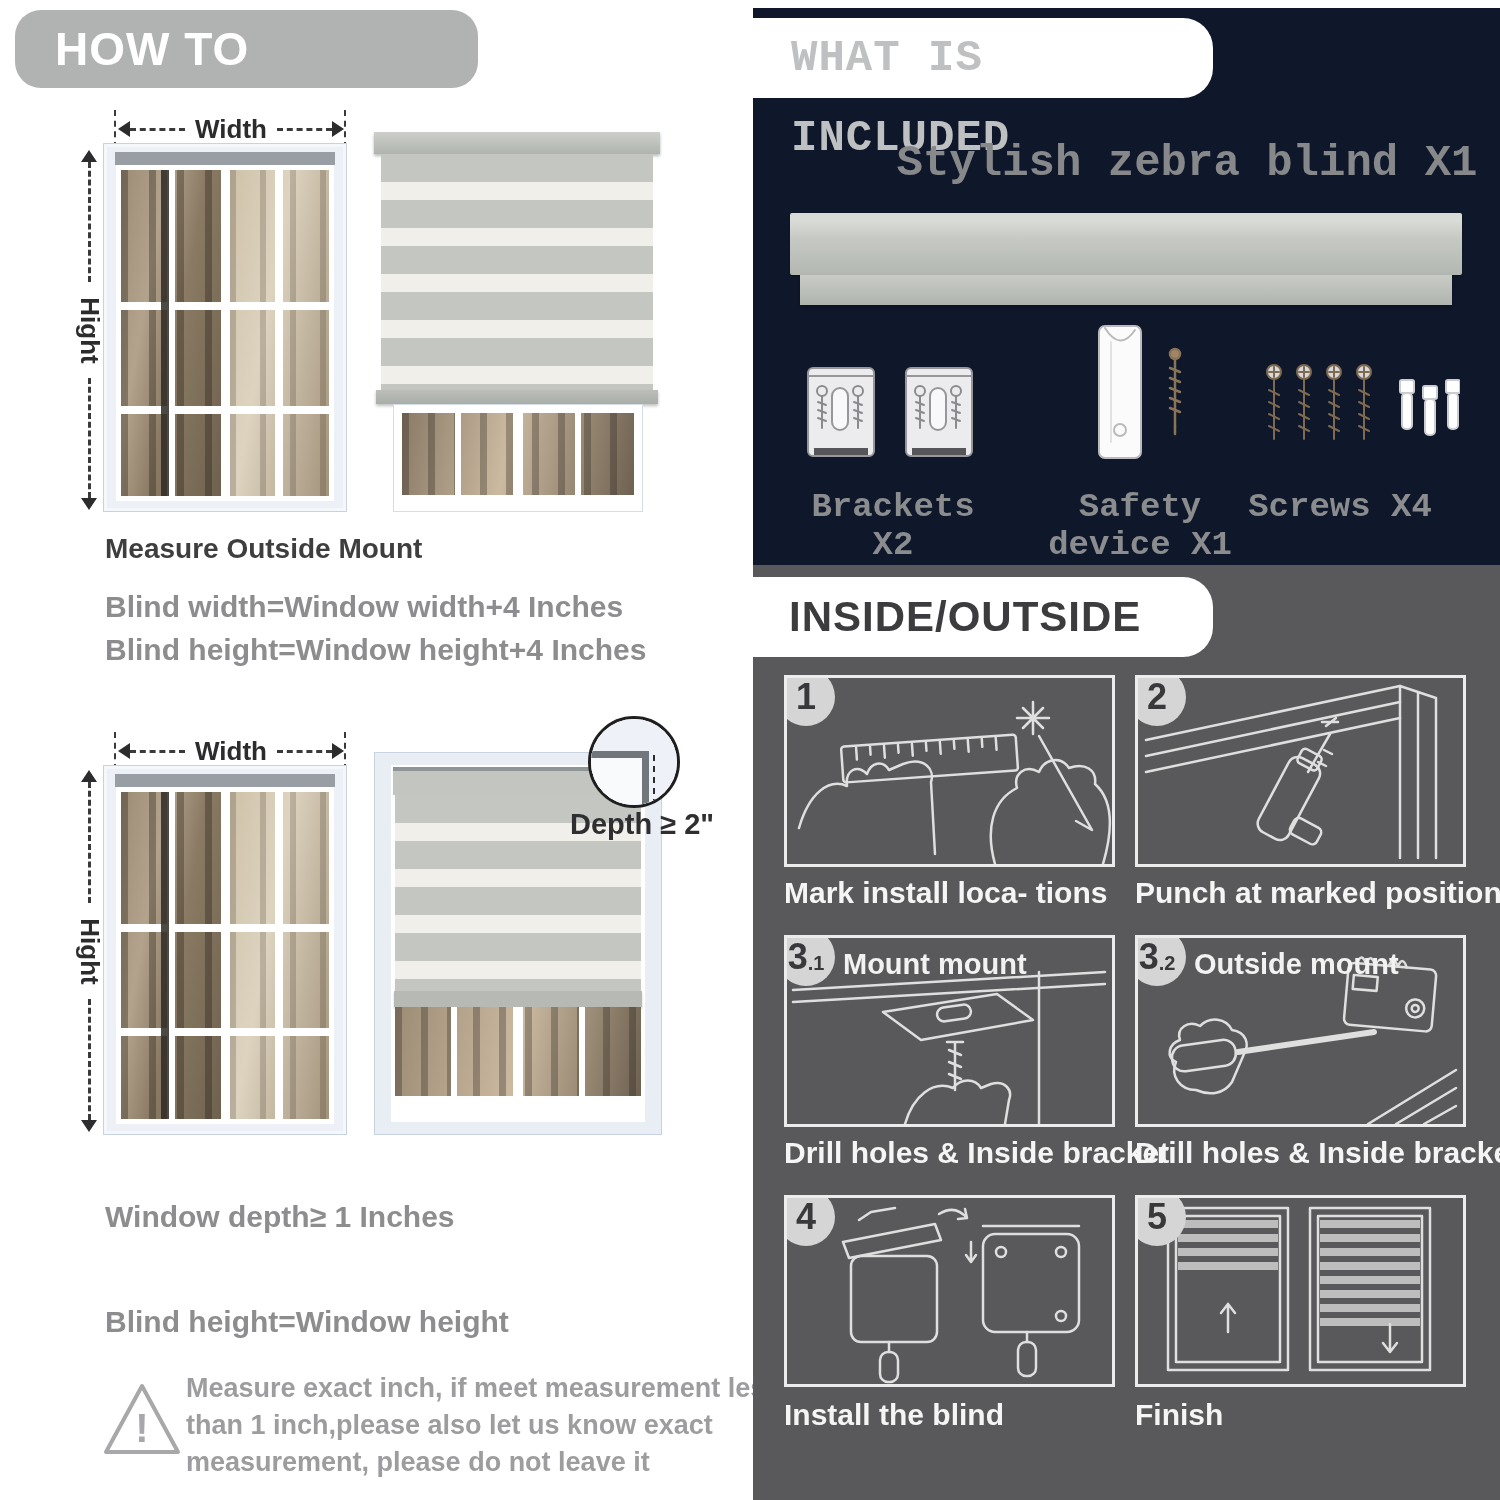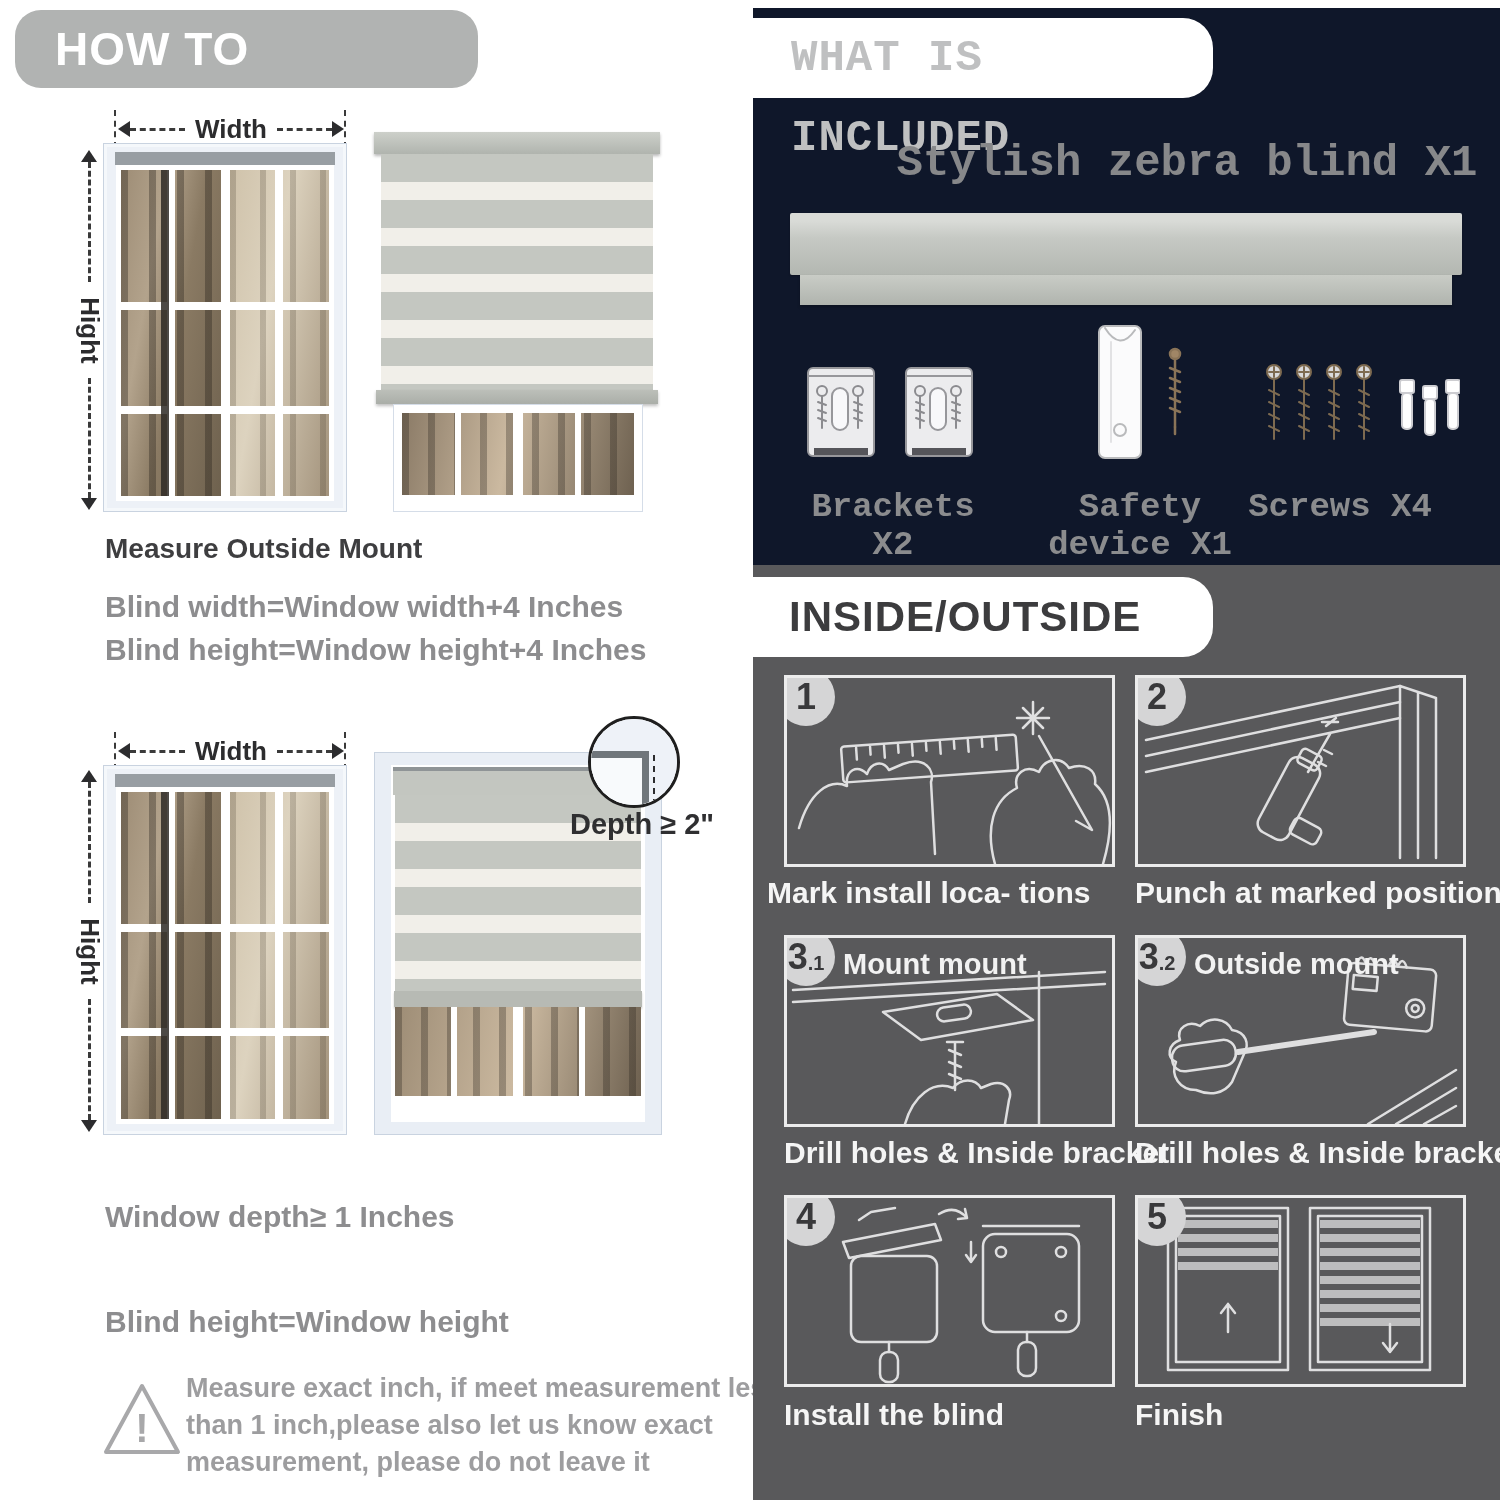--- a/index.html
+++ b/index.html
@@ -439,21 +439,21 @@
         <rect class="fillband" x="182" y="50" width="100" height="8"></rect>
         <rect class="fillband" x="182" y="64" width="100" height="8"></rect>
         <rect class="fillband" x="182" y="78" width="100" height="8"></rect>
         <rect class="fillband" x="182" y="92" width="100" height="8"></rect>
         <rect class="fillband" x="182" y="106" width="100" height="8"></rect>
         <rect class="fillband" x="182" y="120" width="100" height="8"></rect>
         <path d="M252,126 v28 M252,154 l-7,-9 M252,154 l7,-9"></path>
       </svg>
     </div>
 
-    <div class="caption" style="left:14px; top:311px;">Mark install loca- tions</div>
+    <div class="caption" style="left:31px; top:311px;">Mark install loca- tions</div>
     <div class="caption" style="left:382px; top:311px;">Punch at  marked position</div>
     <div class="caption" style="left:31px; top:571px;">Drill holes &amp;  Inside bracket</div>
     <div class="caption" style="left:382px; top:571px;">Drill holes &amp;  Inside bracket</div>
     <div class="caption" style="left:31px; top:833px;">Install the blind</div>
     <div class="caption" style="left:382px; top:833px;">Finish</div>
   </div>
 
 </div>
 
 </body></html>

